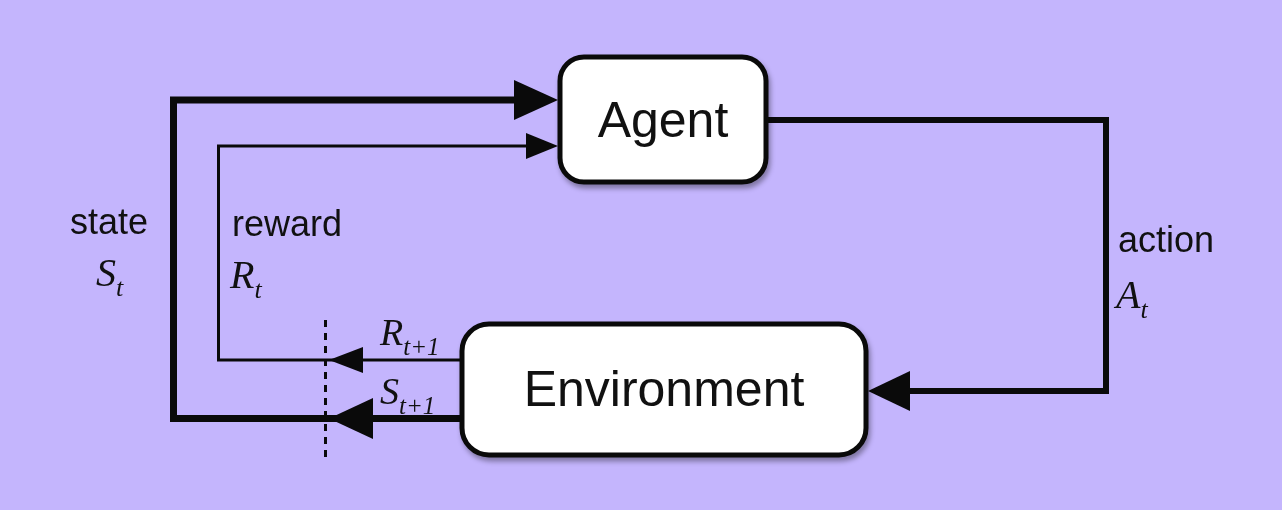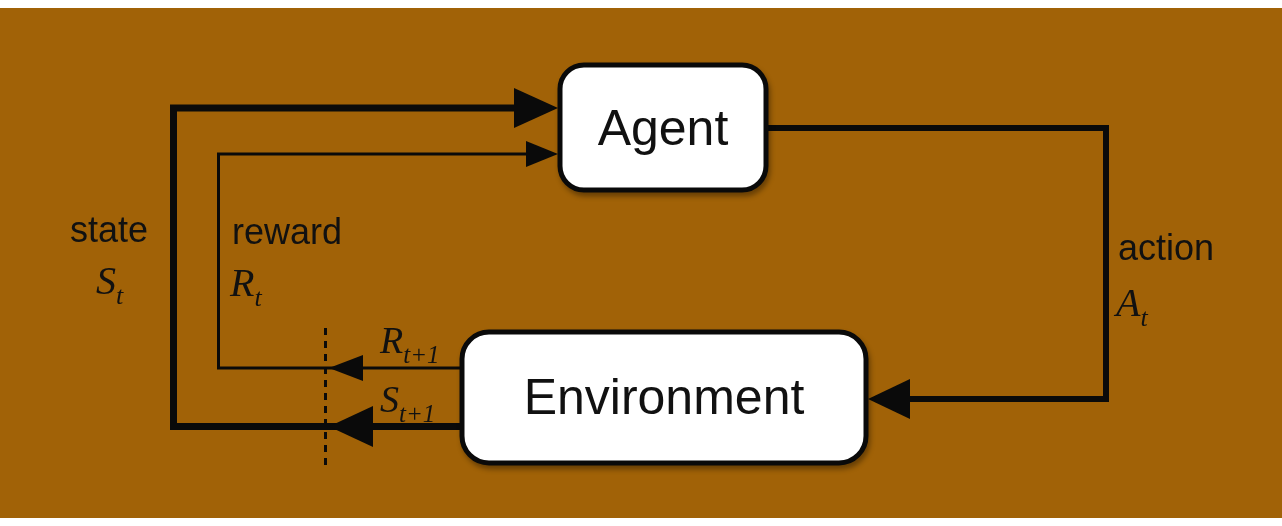--- a/index.html
+++ b/index.html
@@ -4,23 +4,22 @@
 <style>
   html, body {
     margin: 0;
     padding: 0;
     background: #ffffff;
   }
   .stage {
     position: relative;
     width: 1282px;
     height: 510px;
-    background: #a16207;
+    background: #c4b5fd;
     overflow: hidden;
-    margin-top: 8px;
   }
   svg { display: block; }
 
   .box {
     fill: #ffffff;
     stroke: #0a0a0a;
     stroke-width: 5;
     filter: drop-shadow(2px 4px 2.5px rgba(0,0,0,0.35));
   }
   .edge {

